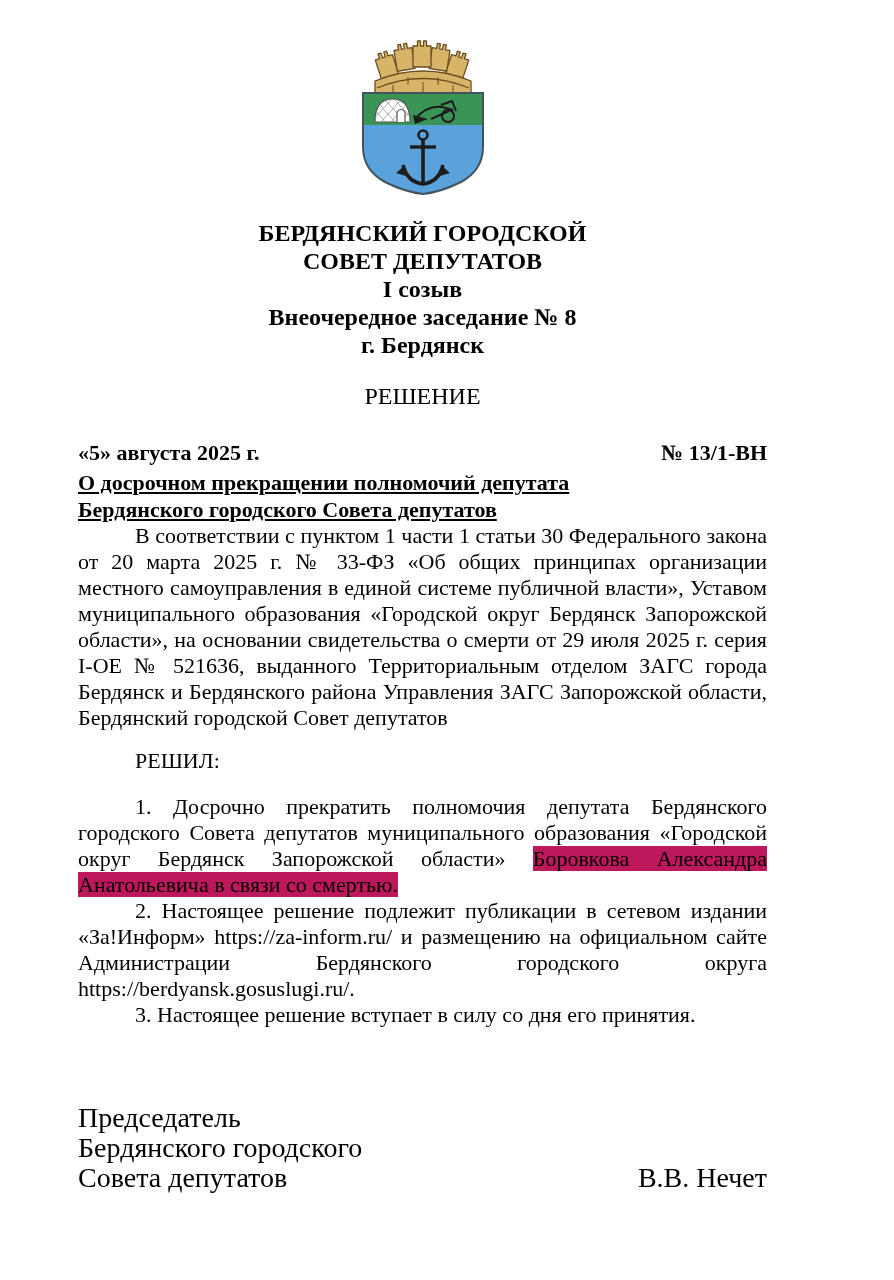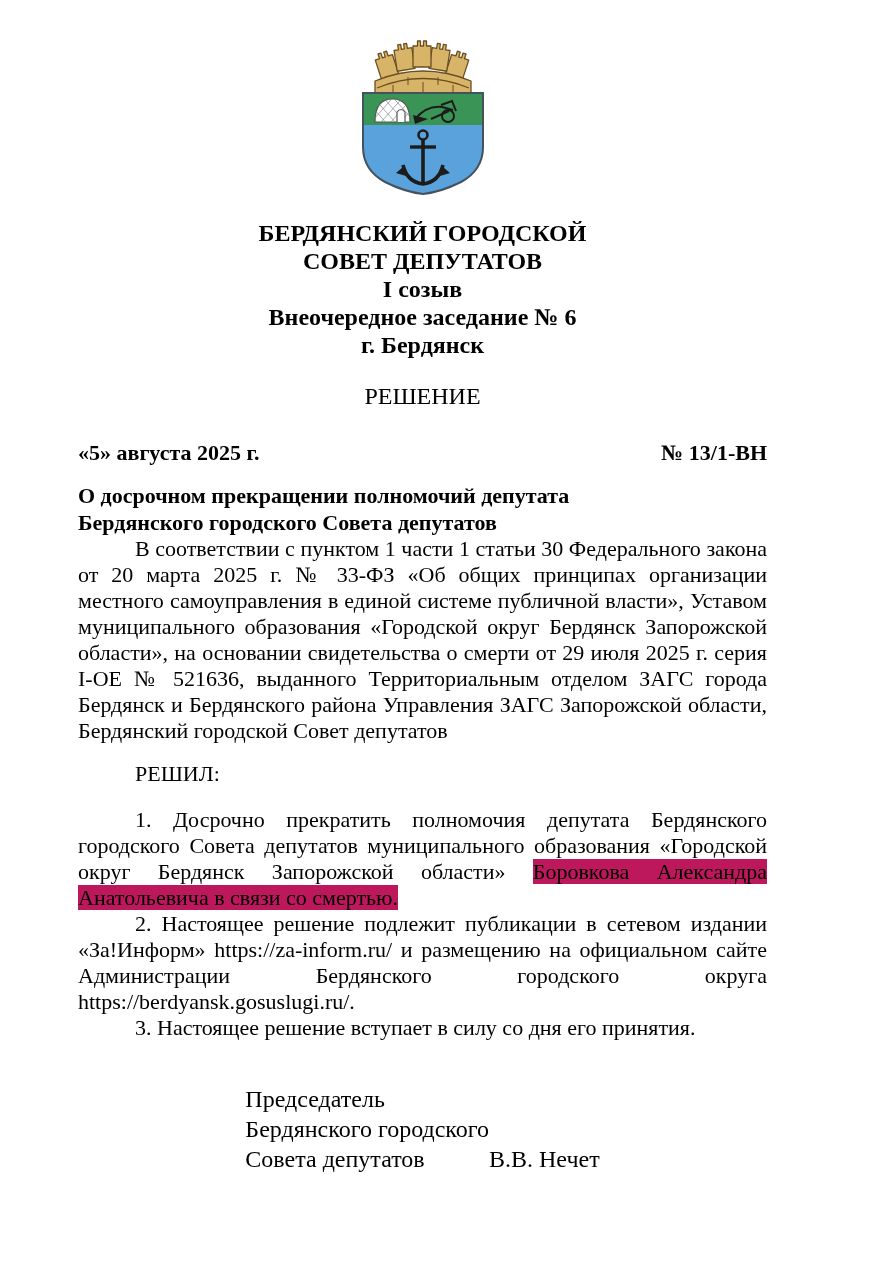--- a/index.html
+++ b/index.html
@@ -8,25 +8,25 @@
     background: #ffffff; color: #000;
     font-family: "Liberation Serif", "DejaVu Serif", serif;
     padding: 35px 49px 40px 78px;
     overflow: hidden;
   }
   .emblem { display: block; margin: 0 auto; }
   .org-header { text-align: center; font-weight: bold; font-size: 24px; line-height: 28px; margin-top: 24px; }
   .org-header div { white-space: nowrap; }
   .doc-title { text-align: center; font-weight: normal; font-size: 24px; line-height: 28px; margin-top: 23px; }
   .meta-row { display: flex; justify-content: space-between; font-weight: bold; font-size: 22px; line-height: 26px; margin-top: 30px; }
-  .subject { font-weight: bold; font-size: 22px; line-height: 27px; margin-top: 16px; }
+  .subject { font-weight: bold; font-size: 22px; line-height: 27px; margin-top: 3px; text-decoration: underline; }
   .para { font-size: 22px; line-height: 26px; text-align: justify; text-indent: 57px; margin: 0; }
   .preamble { }
   .resolved { font-weight: normal; font-size: 22px; line-height: 26px; text-indent: 57px; margin: 17px 0 20px 0; }
-  .signature { margin-top: 43px; display: flex; justify-content: center; align-items: flex-end; font-size: 24px; line-height: 30px; }
+  .signature { margin-top: 75px; display: flex; justify-content: space-between; align-items: flex-end; font-size: 28px; line-height: 30px; }
   .sig-name { white-space: nowrap; }
 </style>
 </head>
 <body>
 
 <div class="page">
 
   <svg class="emblem" width="140" height="160" viewBox="0 0 140 160" xmlns="http://www.w3.org/2000/svg">
     <defs>
       <path id="merlon" d="M0,28 L0,7 L4.5,7 L4.5,2 L7.5,2 L7.5,7 L10.5,7 L10.5,2 L13.5,2 L13.5,7 L18,7 L18,28 L0,28 Z"></path>
@@ -83,21 +83,21 @@
       </g>
     </g>
 
     <path d="M10,58 L130,58 L130,112 Q130,135 108,147 Q88,157 70,159 Q52,157 32,147 Q10,135 10,112 Z" fill="none" stroke="#44525e" stroke-width="2"></path>
   </svg>
 
   <div class="org-header">
     <div>БЕРДЯНСКИЙ ГОРОДСКОЙ</div>
     <div>СОВЕТ ДЕПУТАТОВ</div>
     <div>I созыв</div>
-    <div>Внеочередное заседание № 6</div>
+    <div>Внеочередное заседание № 8</div>
     <div>г. Бердянск</div>
   </div>
 
   <div class="doc-title">РЕШЕНИЕ</div>
 
   <div class="meta-row">
     <span>«5» августа 2025 г.</span>
     <span>№ 13/1-ВН</span>
   </div>
 

